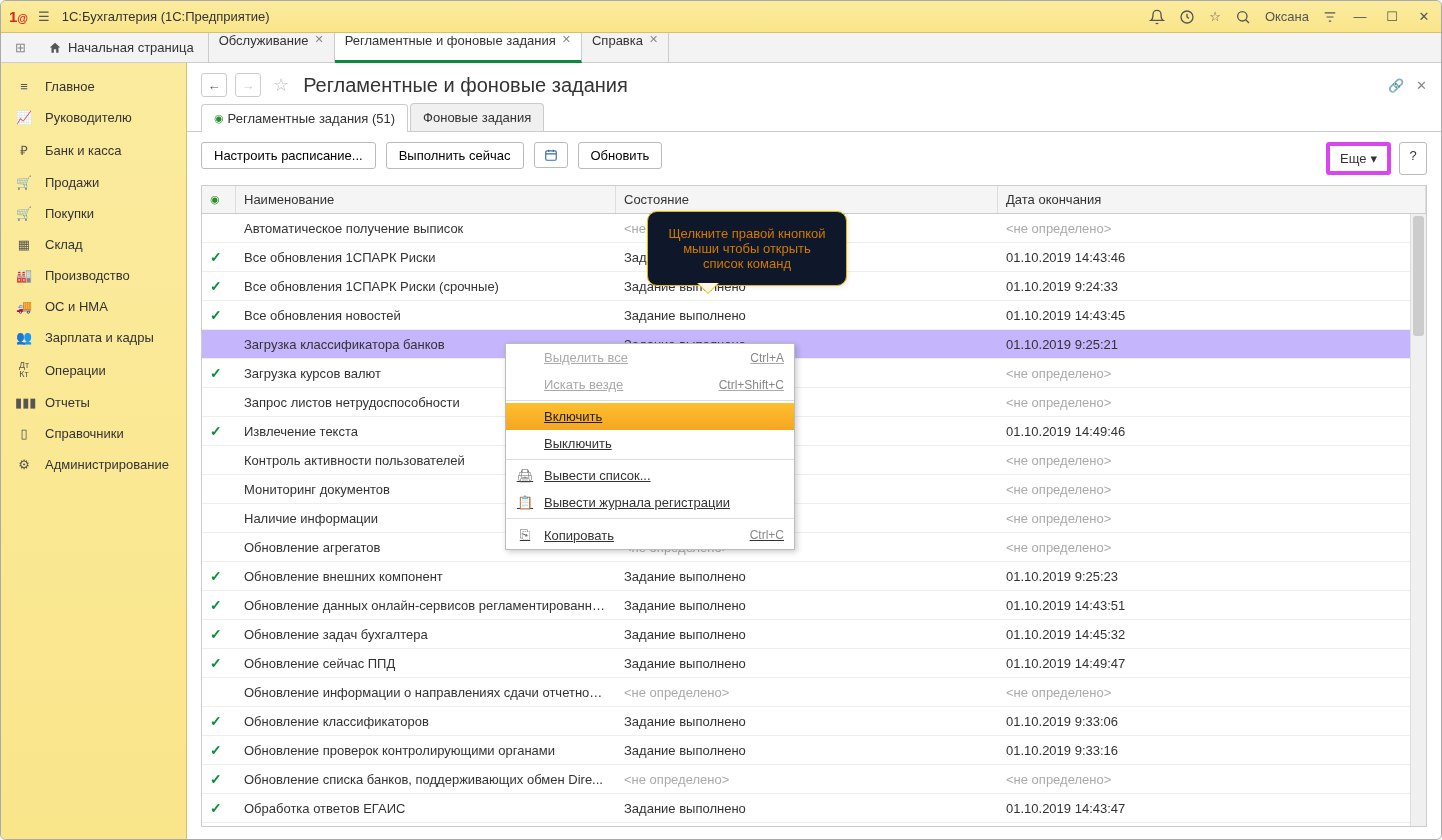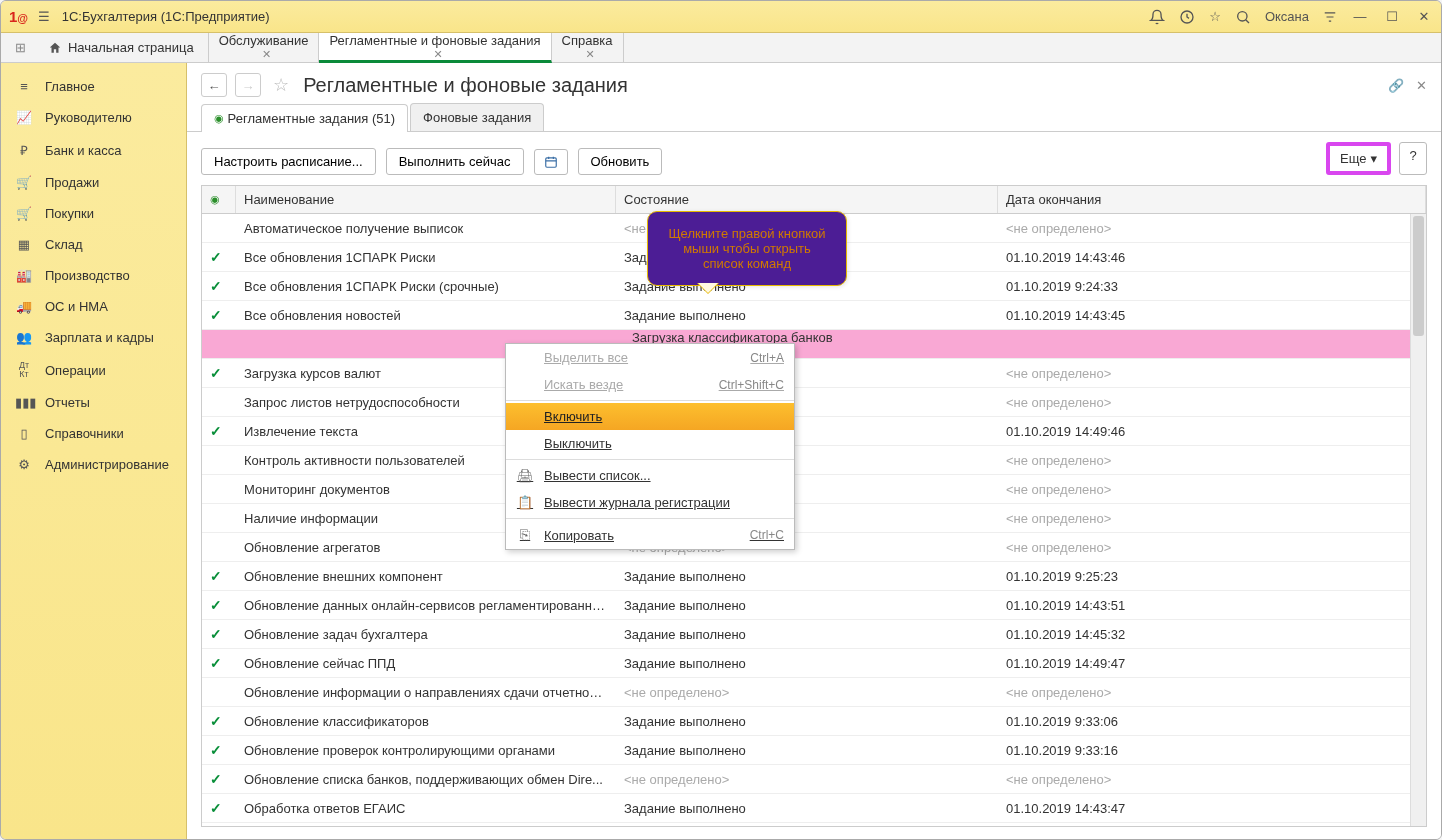--- a/index.html
+++ b/index.html
@@ -11,21 +11,21 @@
 .titlebar .menu-icon { margin-right: 12px; color: #555; cursor: pointer; }
 .titlebar .title { color: #333; }
 .titlebar .right { margin-left: auto; display: flex; align-items: center; gap: 14px; color: #555; }
 .titlebar .right span { cursor: pointer; }
 .win-btn { width: 18px; text-align: center; }
 
 
 .tabsbar { background: #f3f3f3; height: 30px; display: flex; align-items: center; border-bottom: 1px solid #ccc; }
 .hometab { display: flex; align-items: center; padding: 0 14px; height: 30px; border-right: 1px solid #ccc; cursor: pointer; }
 .hometab .home-icon { margin-right: 6px; }
-.tabsbar .tab { display: flex; align-items: center; padding: 0 10px; height: 30px; border-right: 1px solid #ccc; cursor: pointer; position: relative; flex-direction: column; }
+.tabsbar .tab { display: flex; padding: 0 10px; height: 30px; border-right: 1px solid #ccc; cursor: pointer; position: relative; }
 .tabsbar .tab.active { border-bottom: 3px solid #0a8a3a; background: #fff; }
 .tabsbar .tab .close { margin-left: 6px; color: #888; font-size: 11px; }
 .tabsbar .minitabs { display: flex; align-items: center; margin-left: 6px; padding: 0 8px; color: #888; }
 
 
 .main { display: flex; height: calc(840px - 62px); }
 .sidebar { width: 186px; background: linear-gradient(#fbeb9e, #f9e58a); border-right: 1px solid #d6c06a; padding-top: 8px; }
 .sidebar .item { display: flex; align-items: center; padding: 8px 14px; cursor: pointer; color: #333; gap: 12px; }
 .sidebar .icon { width: 18px; text-align: center; color: #555; }
 
@@ -38,55 +38,55 @@
 .page-title { font-size: 20px; font-weight: normal; margin-left: 6px; }
 .page-header .right { margin-left: auto; display: flex; gap: 12px; color: #888; }
 
 
 .subtabs { display: flex; padding: 0 14px; border-bottom: 1px solid #ccc; }
 .subtabs .stab { padding: 6px 12px; border: 1px solid #ccc; border-bottom: none; margin-right: 2px; background: #f0f0f0; cursor: pointer; border-radius: 4px 4px 0 0; display: flex; align-items: center; gap: 4px; }
 .subtabs .stab.active { background: #fff; position: relative; top: 1px; }
 .globe-icon { color: #2a8f2a; font-size: 11px; }
 
 
-.toolbar { display: flex; align-items: flex-end; padding: 10px 14px; gap: 10px; }
+.toolbar { display: flex; align-items: flex-start; padding: 10px 14px; gap: 10px; }
 .btn { padding: 5px 12px; border: 1px solid #bbb; background: #fff; border-radius: 3px; cursor: pointer; font-size: 13px; }
 .btn-icon { padding: 5px 8px; border: 1px solid #bbb; background: #fff; border-radius: 3px; cursor: pointer; color: #3a6ea5; }
 .toolbar .right { margin-left: auto; display: flex; gap: 8px; }
 .btn-more { padding: 5px 10px; border: 4px solid #d946ef; background: #fff; border-radius: 3px; cursor: pointer; display: flex; align-items: center; gap: 4px; }
 .btn-help { width: 28px; padding: 5px 0; text-align: center; border: 1px solid #bbb; background: #fff; border-radius: 3px; cursor: pointer; }
 
 
 .table-wrap { flex: 1; overflow: hidden; margin: 0 14px 14px 14px; border: 1px solid #ccc; position: relative; }
 .thead { display: flex; background: #f5f5f5; border-bottom: 1px solid #ccc; height: 28px; align-items: center; }
 .thead .th { padding: 0 8px; border-right: 1px solid #ddd; height: 100%; display: flex; align-items: center; }
 .col-status { width: 34px; }
 .col-name { width: 380px; }
 .col-state { width: 382px; }
 .col-date { flex: 1; }
 .tbody { overflow-y: auto; height: calc(100% - 28px); }
 .row { display: flex; height: 29px; align-items: center; border-bottom: 1px solid #eee; }
-.row.selected { background: #f9a8d4; flex-direction: column; }
+.row.selected { background: #c4b5fd; }
 .row .td { padding: 0 8px; white-space: nowrap; overflow: hidden; text-overflow: ellipsis; }
 .check { color: #0a8f3a; font-size: 14px; font-weight: bold; }
 .undef { color: #aaa; }
 .scrollbar-stub { position: absolute; right: 0; top: 28px; bottom: 0; width: 16px; background: #f0f0f0; border-left: 1px solid #ddd; }
 .scroll-thumb { position: absolute; top: 2px; left: 2px; right: 2px; height: 120px; background: #ccc; border-radius: 3px; }
 
 
 .ctxmenu { position: absolute; background: #fff; border: 1px solid #bbb; box-shadow: 2px 2px 6px rgba(0,0,0,0.2); width: 290px; z-index: 50; }
 .ctxmenu .mi { display: flex; align-items: center; padding: 6px 10px; cursor: pointer; gap: 10px; text-decoration: underline; }
 .ctxmenu .mi.disabled { color: #aaa; cursor: default; }
 .ctxmenu .mi.highlight { background: #f5a623; background: linear-gradient(#fdbf2e, #f5a623); color: #222; }
 .ctxmenu .mi .mi-icon { width: 18px; text-align: center; color: #666; }
 .ctxmenu .mi .shortcut { margin-left: auto; color: #888; font-size: 12px; }
 .ctxmenu .sep { height: 1px; background: #ddd; margin: 2px 0; }
 
 
-.callout { position: absolute; background: #4c1d95; border: 1px solid #e6b800; border-radius: 10px; padding: 14px 16px; width: 200px; color: #d17a00; text-align: center; font-size: 13px; z-index: 60; box-shadow: 1px 1px 4px rgba(0,0,0,0.1); }
+.callout { position: absolute; background: #0f172a; border: 1px solid #e6b800; border-radius: 10px; padding: 14px 16px; width: 200px; color: #d17a00; text-align: center; font-size: 13px; z-index: 60; box-shadow: 1px 1px 4px rgba(0,0,0,0.1); }
 .callout::after { content: ""; position: absolute; bottom: -18px; left: 50px; border: 10px solid transparent; border-top-color: #fff8e1; }
 .callout::before { content: ""; position: absolute; bottom: -20px; left: 49px; border: 11px solid transparent; border-top-color: #e6b800; }
 
 svg { display: block; }
 </style>
 </head>
 <body>
 
 <div class="titlebar">
   <span class="logo">1<span style="font-size:11px">@</span></span>

